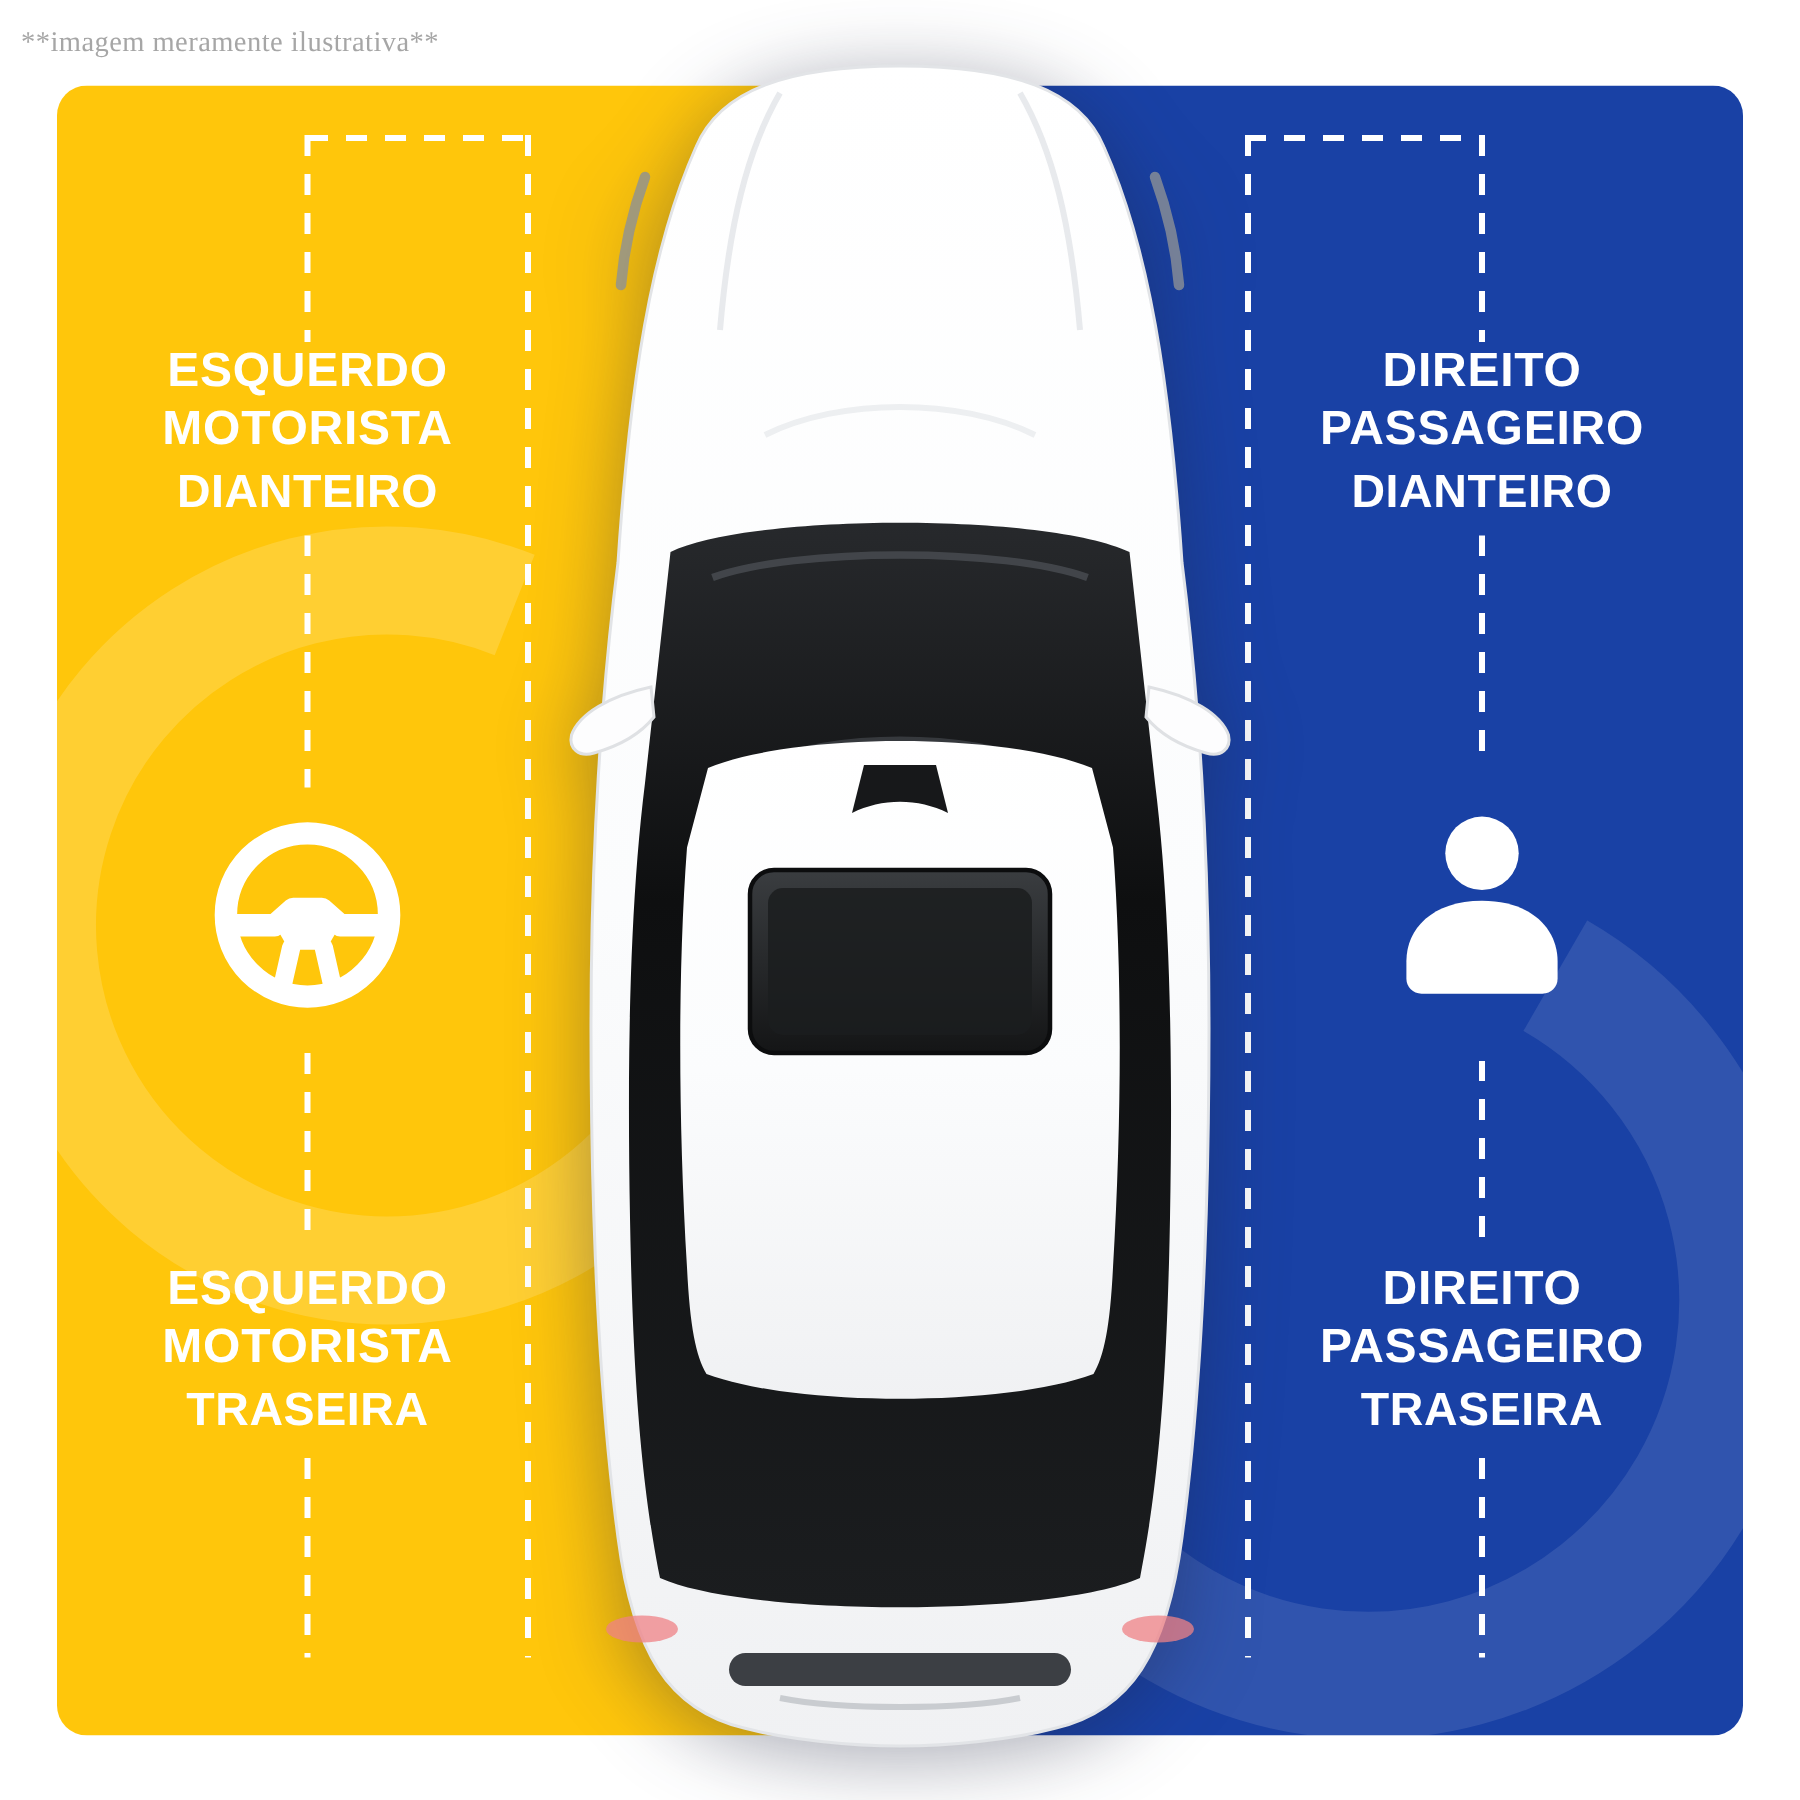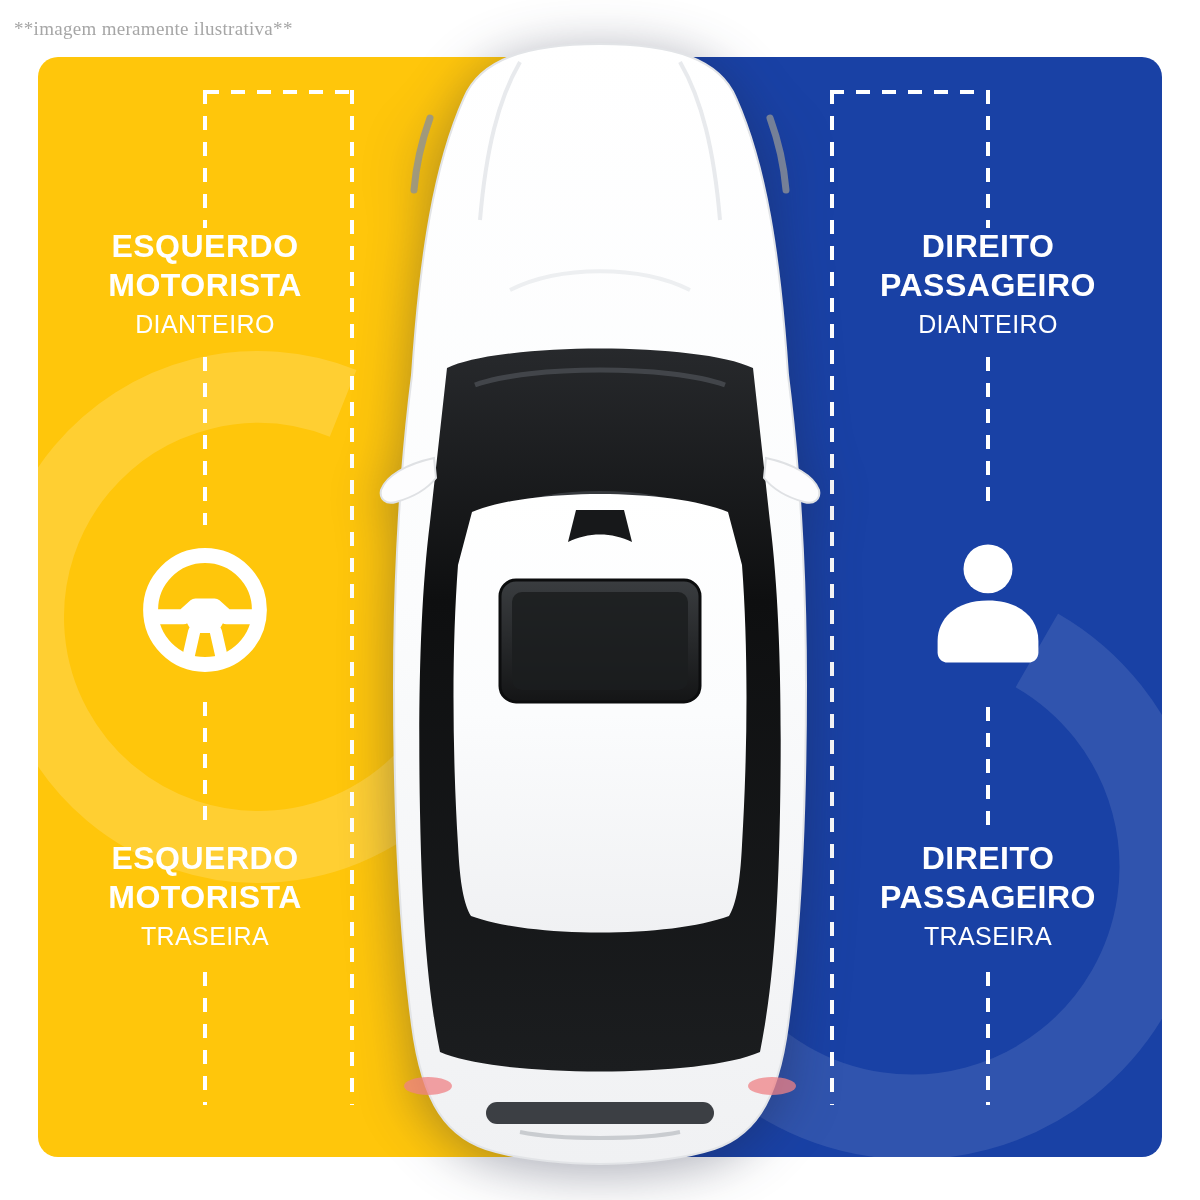--- a/index.html
+++ b/index.html
@@ -23,21 +23,21 @@
   .wm-left{left:-70px;top:230px;}
   .wm-right{right:-60px;bottom:-70px;}
 
   .vdash{position:absolute;width:4px;z-index:2;
     background:repeating-linear-gradient(180deg,#ffffff 0 14px,rgba(255,255,255,0) 14px 26px);}
   .hdash{position:absolute;height:4px;z-index:2;
     background:repeating-linear-gradient(90deg,#ffffff 0 14px,rgba(255,255,255,0) 14px 26px);}
 
   .label{position:absolute;text-align:center;color:#ffffff;z-index:3;}
   .label .b{font-weight:bold;font-size:32px;line-height:1.22;letter-spacing:.5px;}
-  .label .r{font-weight:400;font-size:25px;line-height:1.3;margin-top:3px;letter-spacing:.4px;}
+  .label .r{font-weight:700;font-size:31px;line-height:1.3;margin-top:3px;letter-spacing:.4px;}
 
   .icon{position:absolute;z-index:3;}
 
   .car{
     position:absolute;left:370px;top:40px;width:460px;height:1126px;z-index:5;
     filter:drop-shadow(0 8px 26px rgba(30,35,60,.38));
   }
 </style>
 </head>
 <body>

